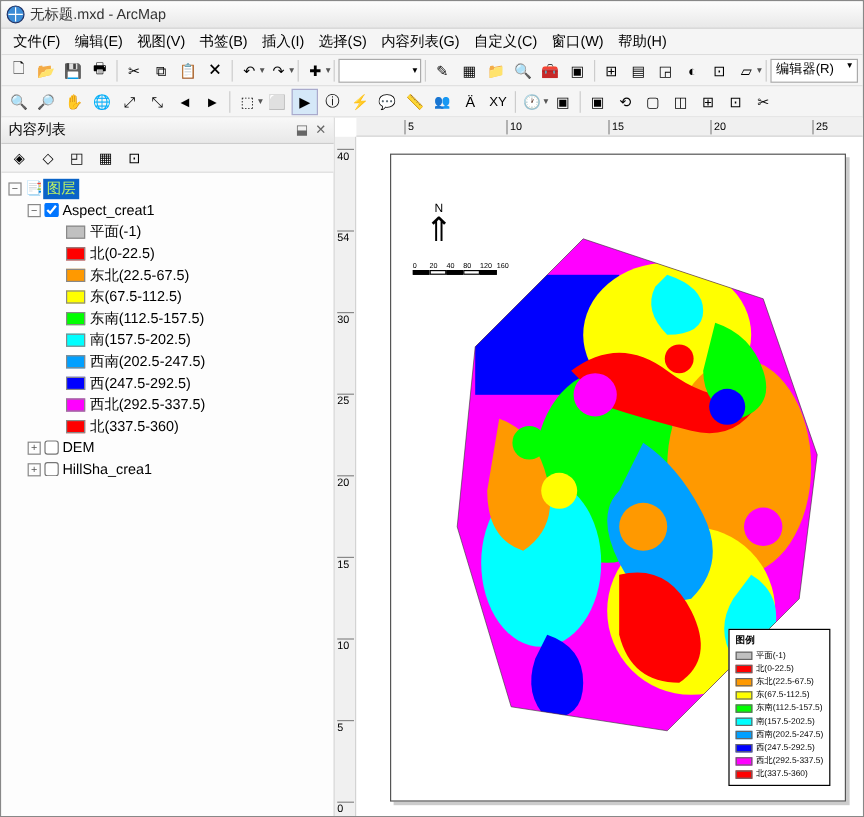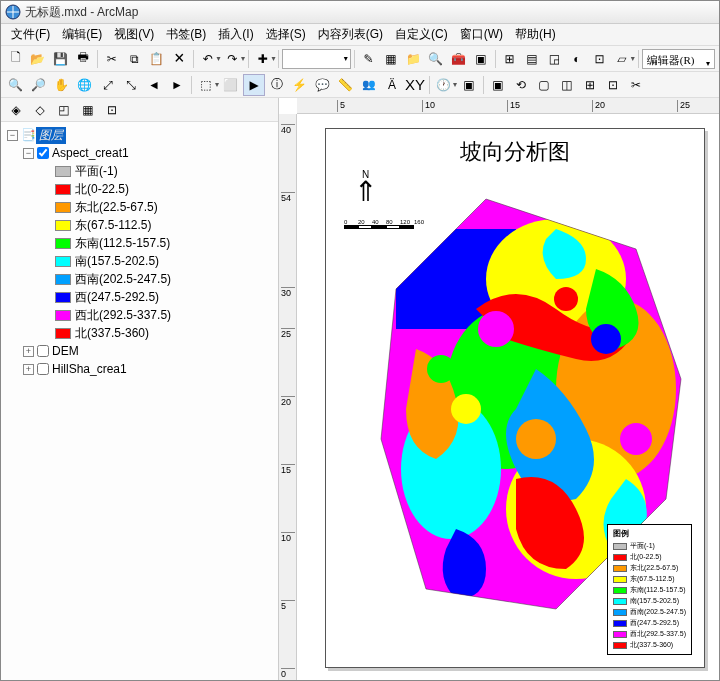--- a/index.html
+++ b/index.html
@@ -7,32 +7,32 @@
 .titlebar { height: 23px; background: linear-gradient(#fdfdfd, #e8e8e8); display: flex; align-items: center; padding: 0 4px; border-bottom: 1px solid #ccc; }
 .titlebar .icon { width: 16px; height: 16px; margin-right: 4px; }
 .titlebar .title { font-size: 12px; color: #333; }
 .menubar { height: 22px; background: #f5f5f5; display: flex; align-items: center; padding: 0 4px; border-bottom: 1px solid #ddd; }
 .menubar .item { padding: 2px 6px; cursor: default; }
 .toolbar-row { height: 26px; background: #f5f5f5; display: flex; align-items: center; padding: 0 4px; border-bottom: 1px solid #ddd; gap: 1px; overflow: hidden; }
 .tbtn { width: 22px; height: 22px; display: inline-flex; align-items: center; justify-content: center; cursor: default; border: 1px solid transparent; font-size: 12px; }
 .tsep { width: 1px; height: 18px; background: #ccc; margin: 0 2px; }
 .tdrop { font-size: 8px; color: #555; margin-left: -3px; }
 .scale-combo { width: 70px; height: 20px; font-size: 11px; border: 1px solid #aaa; padding: 0 2px; display: flex; align-items: center; justify-content: space-between; background: #fff; }
-.editor-combo { width: 75px; height: 20px; font-size: 11px; border: 1px solid #aaa; padding: 0 4px; display: flex; align-items: flex-end; justify-content: space-between; background: #fff; font-family: Liberation Serif, serif; }
+.editor-combo { width: 75px; height: 20px; font-size: 11px; border: 1px solid #aaa; padding: 0 4px; display: flex; align-items: flex-start; justify-content: space-between; background: #fff; }
 .main { display: flex; height: calc(100% - 97px); }
 .toc { width: 278px; background: #fdfdfd; border-right: 1px solid #ccc; display: flex; flex-direction: column; }
 .toc-header { height: 22px; background: linear-gradient(#f8f8f8,#e8e8e8); border-bottom: 1px solid #ccc; display: flex; align-items: center; justify-content: space-between; padding: 0 6px; }
 .toc-header .btns { display: flex; gap: 6px; font-size: 11px; color: #666; }
 .toc-btns { height: 24px; background: #f5f5f5; border-bottom: 1px solid #ddd; display: flex; align-items: center; padding: 0 4px; gap: 2px; }
 .toc-body { flex: 1; overflow: auto; padding: 4px; font-size: 12px; }
 .tree-row { display: flex; align-items: center; height: 18px; padding-left: 2px; }
 .tree-row .ex { width: 11px; height: 11px; border: 1px solid #888; font-size: 9px; line-height: 9px; text-align: center; margin-right: 3px; color: #555; cursor: default; }
 .tree-row .cb { width: 12px; height: 12px; margin-right: 3px; }
 .tree-row .lab { white-space: nowrap; }
-.tree-row .sel { background: #0a64c8; color: #e5e5e5; padding: 0 3px; font-style: italic; }
+.tree-row .sel { background: #0a64c8; color: #bef264; padding: 0 3px; }
 .swatch { width: 16px; height: 11px; border: 1px solid #888; margin-right: 4px; flex-shrink: 0; }
 .map-area { flex: 1; background: #fff; position: relative; overflow: hidden; }
 .ruler-h { position: absolute; top: 0; left: 18px; right: 0; height: 16px; background: #f0f0f0; border-bottom: 1px solid #ccc; font-size: 9px; }
 .ruler-h .tick { position: absolute; top: 2px; border-left: 1px solid #888; height: 12px; padding-left: 2px; }
 .ruler-v { position: absolute; top: 16px; left: 0; width: 18px; bottom: 0; background: #f0f0f0; border-right: 1px solid #ccc; font-size: 9px; }
 .ruler-v .tick { position: absolute; left: 2px; border-top: 1px solid #888; width: 14px; }
 .map-canvas { position: absolute; top: 16px; left: 18px; right: 0; bottom: 0; background: #fff; }
 .page { position: absolute; top: 14px; left: 28px; width: 380px; height: 540px; border: 1px solid #555; box-shadow: 3px 3px 0 #ccc; background: #fff; }
 .page-title { text-align: center; font-size: 22px; font-weight: 500; margin-top: 8px; }
 .north-arrow { position: absolute; top: 40px; left: 28px; font-size: 10px; text-align: center; }
@@ -129,38 +129,45 @@
   <span class="tbtn">⬚</span>
     <span class="tdrop">▾</span>
   <span class="tbtn">⬜</span>
   <span class="tbtn" style="background:#d5e8f8;border-color:#aac">▶</span>
   <span class="tbtn">ⓘ</span>
   <span class="tbtn">⚡</span>
   <span class="tbtn">💬</span>
   <span class="tbtn">📏</span>
   <span class="tbtn" style="font-size:11px">👥</span>
   <span class="tbtn">Ä</span>
-  <span class="tbtn" style="font-size:15px">XY</span>
+  <span class="tbtn" style="font-size:11px">XY</span>
   <span class="tsep"></span>
   <span class="tbtn">🕐</span>
     <span class="tdrop">▾</span>
   <span class="tbtn">▣</span>
   <span class="tsep"></span>
   <span class="tbtn">▣</span>
   <span class="tbtn">⟲</span>
   <span class="tbtn">▢</span>
   <span class="tbtn">◫</span>
   <span class="tbtn">⊞</span>
   <span class="tbtn">⊡</span>
   <span class="tbtn">✂</span>
 </div>
 
 <div class="main">
 
   <div class="toc">
+    <div class="toc-header">
+      <span>内容列表</span>
+      <span class="btns">
+        <span>⬓</span>
+        <span>✕</span>
+      </span>
+    </div>
     <div class="toc-btns">
       <span class="tbtn">◈</span>
       <span class="tbtn">◇</span>
       <span class="tbtn">◰</span>
       <span class="tbtn">▦</span>
       <span class="tbtn">⊡</span>
     </div>
     <div class="toc-body" id="toc-body">
         <div class="tree-row">
           <span class="ex">−</span>
@@ -229,31 +236,30 @@
     <div class="ruler-h" id="ruler-h">
         <div class="tick" style="left: 40px;">5</div>
         <div class="tick" style="left: 125px;">10</div>
         <div class="tick" style="left: 210px;">15</div>
         <div class="tick" style="left: 295px;">20</div>
         <div class="tick" style="left: 380px;">25</div>
       </div>
     <div class="ruler-v" id="ruler-v">
         <div class="tick" style="top: 10px;">40</div>
         <div class="tick" style="top: 78px;">54</div>
-        <div class="tick" style="top: 146px; margin-top: 27px;">30</div>
+        <div class="tick" style="top: 146px;">30</div>
         <div class="tick" style="top: 214px;">25</div>
         <div class="tick" style="top: 282px;">20</div>
         <div class="tick" style="top: 350px;">15</div>
         <div class="tick" style="top: 418px;">10</div>
         <div class="tick" style="top: 486px;">5</div>
         <div class="tick" style="top: 554px;">0</div>
       </div>
     <div class="map-canvas">
       <div class="page">
-        <div class="page-title">坡向分析图</div>
         <div class="north-arrow">
           <div class="n">N</div>
           <div class="arr">⇑</div>
         </div>
         <div class="scale-bar" id="scale-bar">
             <div style="display:flex;gap:0;font-size:6px">
               <span style="width:14px">0</span>
               <span style="width:14px">20</span>
               <span style="width:14px">40</span>
               <span style="width:14px">80</span>

